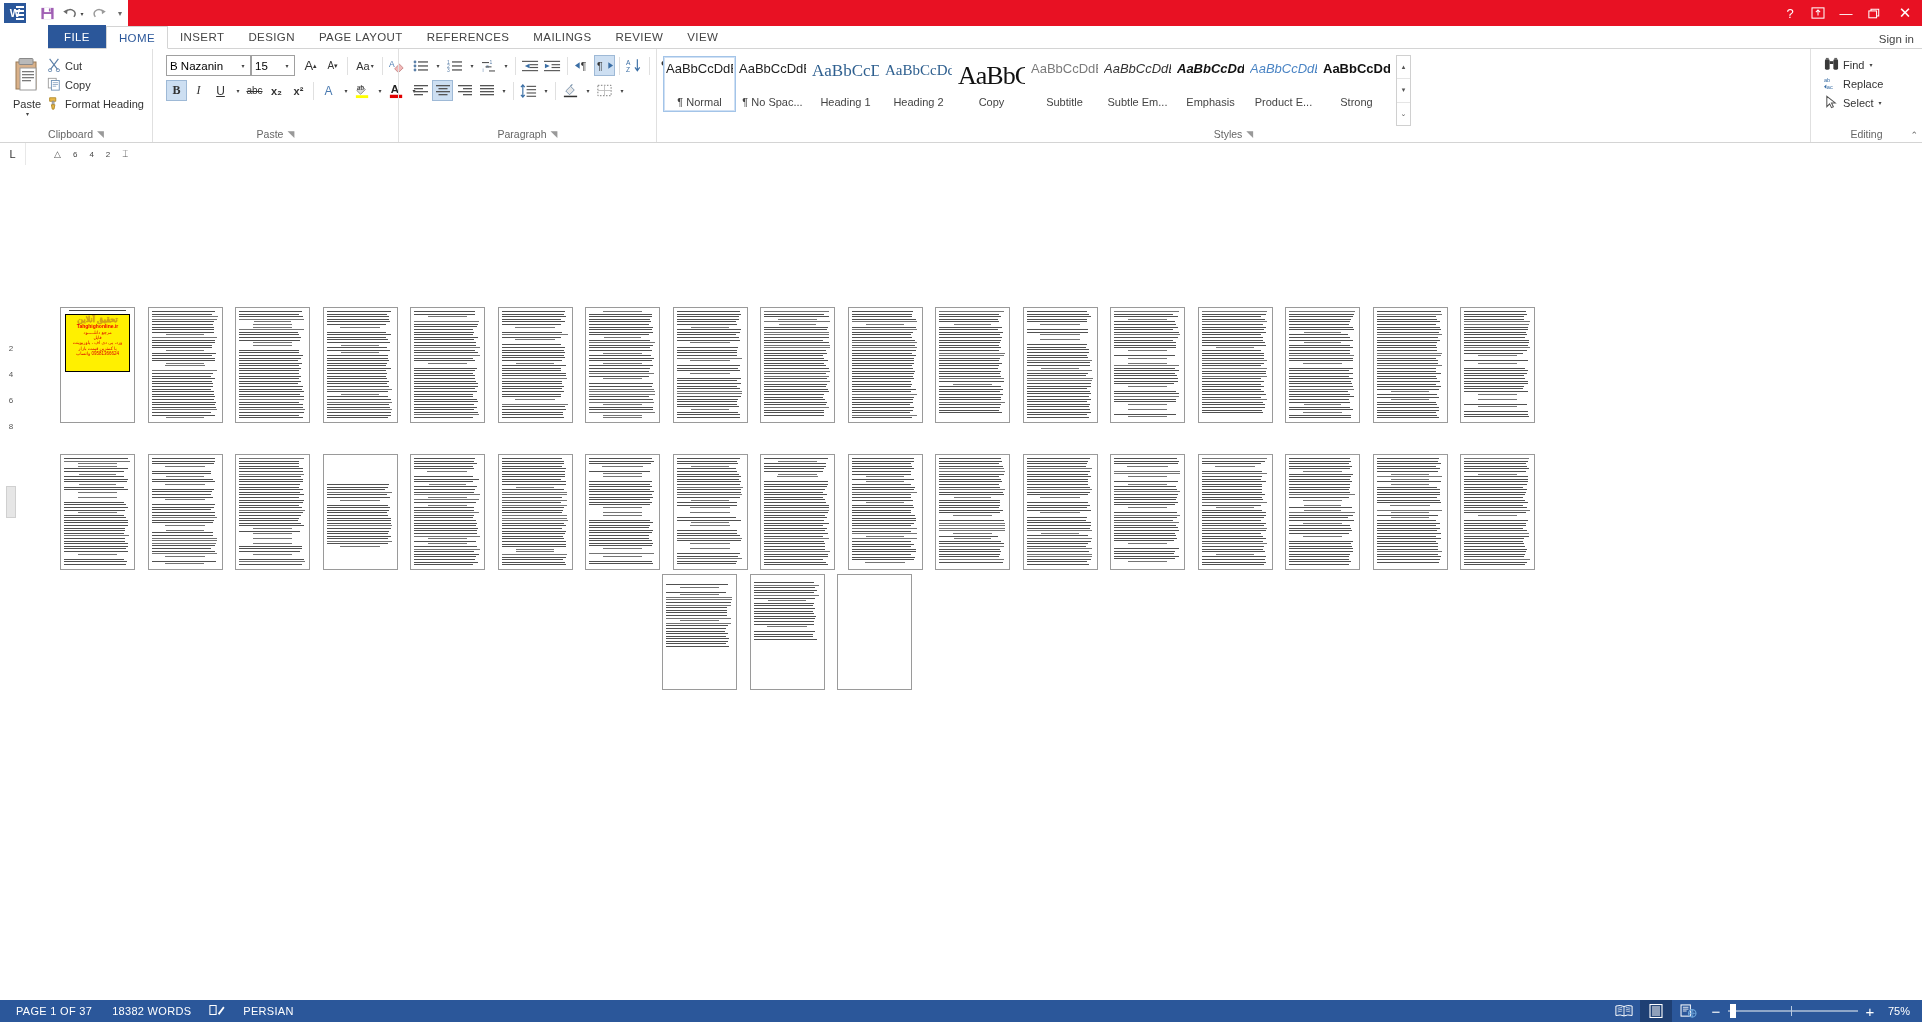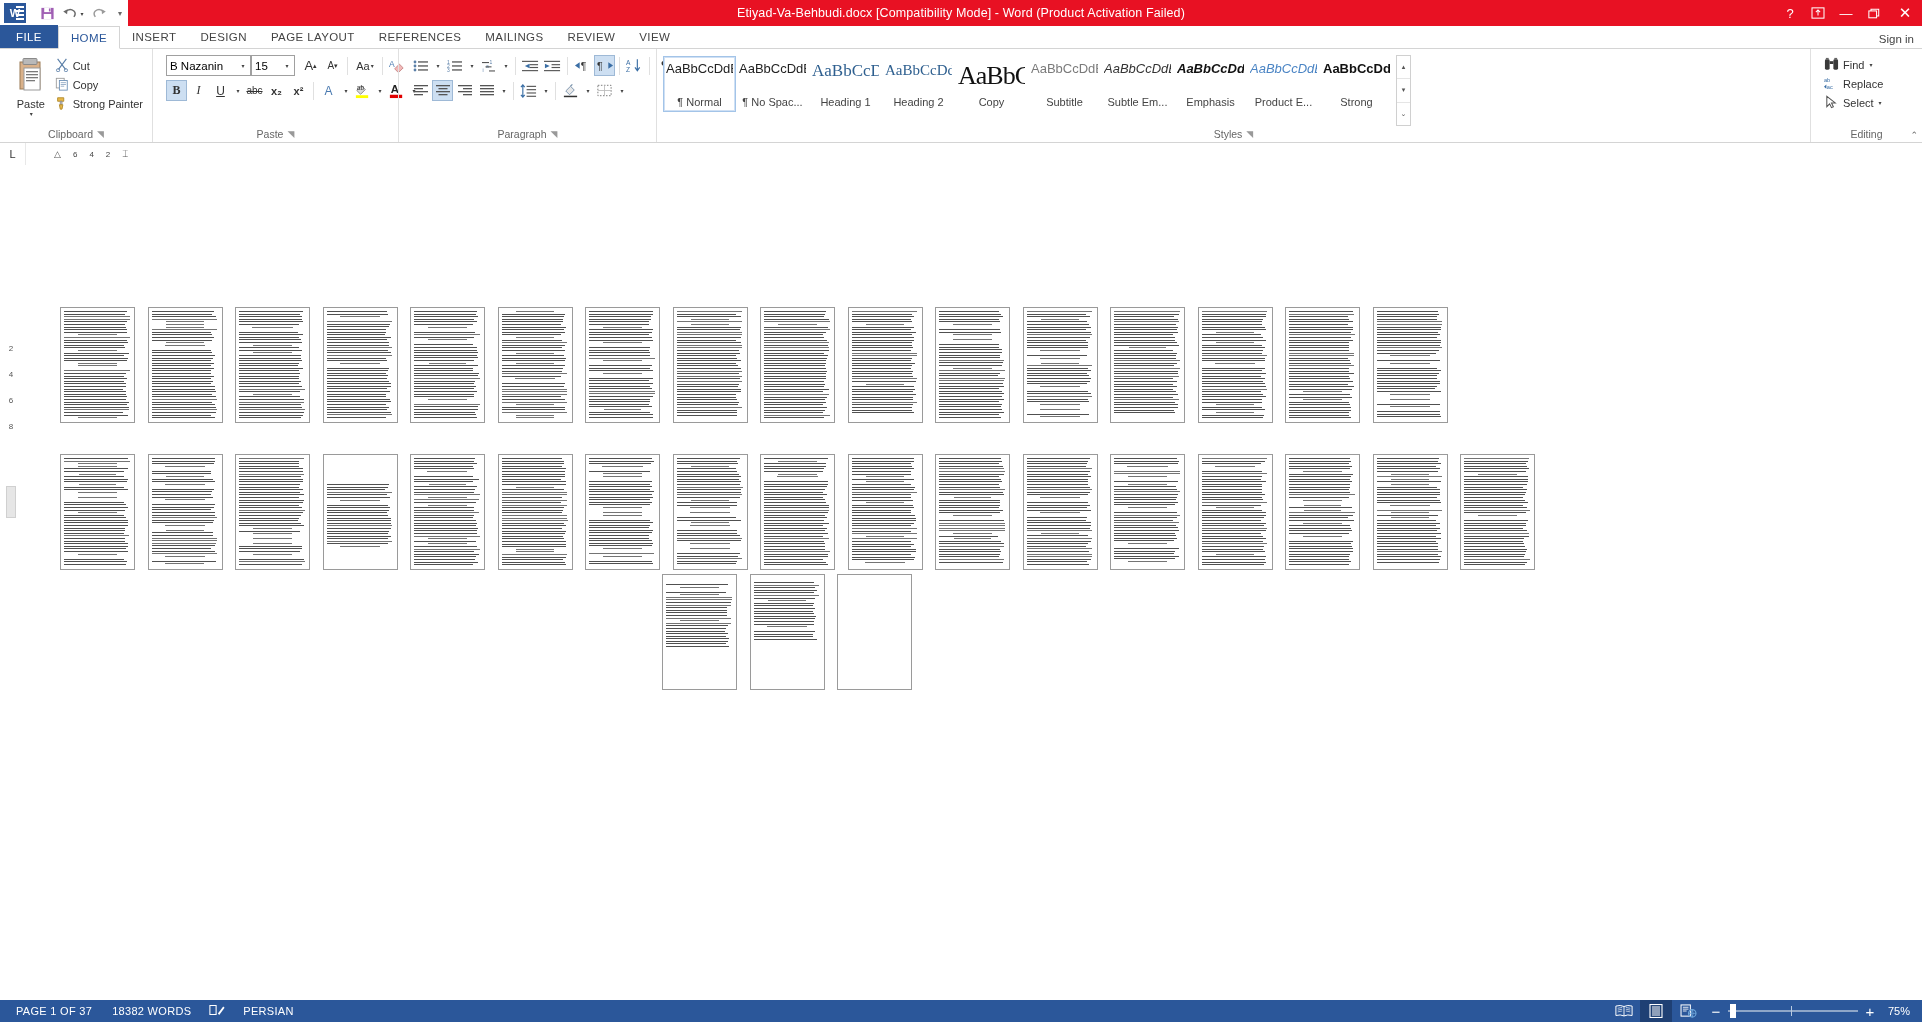--- a/index.html
+++ b/index.html
@@ -42,21 +42,21 @@
   }
   .win-ctrl .wc {
     width: 28px; height: 26px; display:flex; align-items:center; justify-content:center;
     color:#fff; font-size:13px; cursor:pointer;
   }
   .win-ctrl .wc.close { width:34px; font-size:15px; }
 
   
   .tabstrip {
     height: 23px; background:#fff; display:flex; align-items:flex-end;
-    position:relative; border-bottom:1px solid #d4d4d4;
+    position:relative; border-bottom:1px solid #d4d4d4;margin-left:48px;
   }
   .tab {
     height:23px; padding:0 12px; display:flex; align-items:center;
     font-size:11.5px; color:#444; letter-spacing:0.4px; cursor:pointer;
     text-transform:uppercase;
   }
   .tab.file { background:#2b579a; color:#fff; padding:0 16px; }
   .tab.active {
     background:#fff; color:#2b579a; border:1px solid #d4d4d4; border-bottom:1px solid #fff;
     position:relative; z-index:2; margin-bottom:-1px;
@@ -244,21 +244,20 @@
       <span class="caret">▾</span>
     </div>
     <div class="qat-btn">
       <svg width="15" height="15" viewBox="0 0 18 16">
           <path d="M14 6 Q9 1 4 5 Q1 8 4 12" stroke="#9a9a9a" stroke-width="1.7" fill="none"></path>
           <path d="M16.5 5.5 L11.5 3 L12 9 Z" fill="#9a9a9a"></path>
         </svg>
     </div>
     <div class="qat-btn" style="width:16px;font-size:8px;">▾</div>
   </div>
-  <div class="title-text">Etiyad-Va-Behbudi.docx [Compatibility Mode]  -  Word (Product Activation Failed)</div>
   <div class="win-ctrl">
     <div class="wc">?</div>
     <div class="wc">
       <svg width="14" height="12" viewBox="0 0 16 14">
           <rect x="1" y="1" width="14" height="12" stroke="#fff" stroke-width="1.2" fill="none"></rect>
           <path d="M8 10 L8 4 M5.5 6 L8 3.5 L10.5 6" stroke="#fff" stroke-width="1.2" fill="none"></path>
         </svg>
     </div>
     <div class="wc">—</div>
     <div class="wc">
@@ -331,21 +330,21 @@
           <span>Copy</span>
         </div>
         <div class="smallbtn">
           <span>
             <svg width="14" height="14" viewBox="0 0 16 16">
                 <path d="M3 2 L10 2 L10 6 L3 6 Z" fill="#e8b84a" stroke="#b08828"></path>
                 <path d="M6 6 L8 6 L8 10 L6 10 Z" fill="#c9c9c9" stroke="#8a8a8a"></path>
                 <path d="M5 10 L9 10 L8 15 L6 15 Z" fill="#e8b84a" stroke="#b08828"></path>
               </svg>
           </span>
-          <span>Strong Painter</span>
+          <span>Format Heading</span>
         </div>
       </div>
     </div>
     <div class="rgroup-label">
       <span>Clipboard</span>
       <span class="dlg">◥</span>
     </div>
   </div>
 
   <div class="rgroup" style="width:246px;">
@@ -741,20 +740,34 @@
   <div class="vruler">
     <span>2</span>
     <span>4</span>
     <span>6</span>
     <span>8</span>
     <div class="vscroll"></div>
   </div>
 
   <div class="pages">
     <div class="prow r1" id="row1">
+        <div class="page">
+          <div class="cover" style="position: absolute; inset: 0px;">
+            <div class="topline"></div>
+            <div class="band">
+              <div class="t1">تحقیق آنلاین</div>
+              <div class="t2">Tahghighonline.ir</div>
+              <div class="t3">مرجع دانلـــــود</div>
+              <div class="t3">فایل</div>
+              <div class="t3">ورد، پی دی اف ، پاورپوینت</div>
+              <div class="t3">با کمترین قیمت بازار</div>
+              <div class="t3">09581366624 واتساپ</div>
+            </div>
+          </div>
+        </div>
         <div class="page">
           <div class="inner">
             <div class="ln" style="width: 94.4487%; margin-left: 0%;"></div>
             <div class="ln" style="width: 90.9256%; margin-left: 0%;"></div>
             <div class="ln s" style="width: 98.5295%; margin-left: 0%;"></div>
             <div class="ln s" style="width: 97.8093%; margin-left: 0%;"></div>
             <div class="ln" style="width: 93.7397%; margin-left: 0%;"></div>
             <div class="ln" style="width: 91.193%; margin-left: 0%;"></div>
             <div class="ln" style="width: 92.7591%; margin-left: 0%;"></div>
             <div class="ln" style="width: 93.9858%; margin-left: 0%;"></div>

